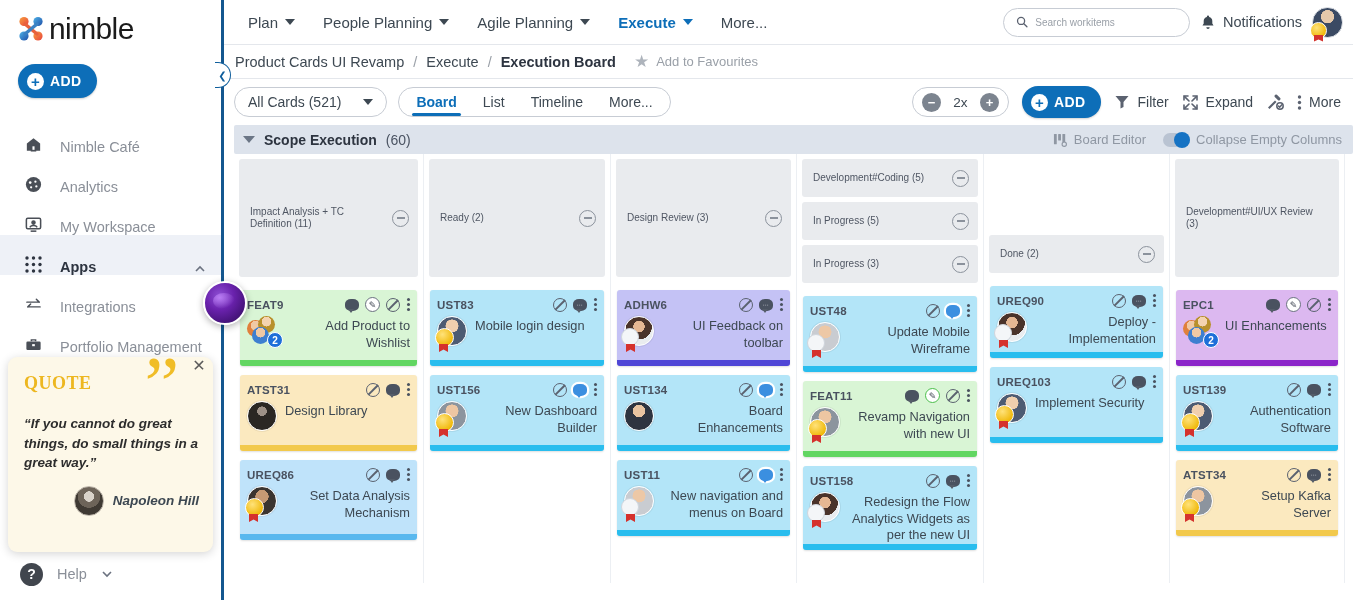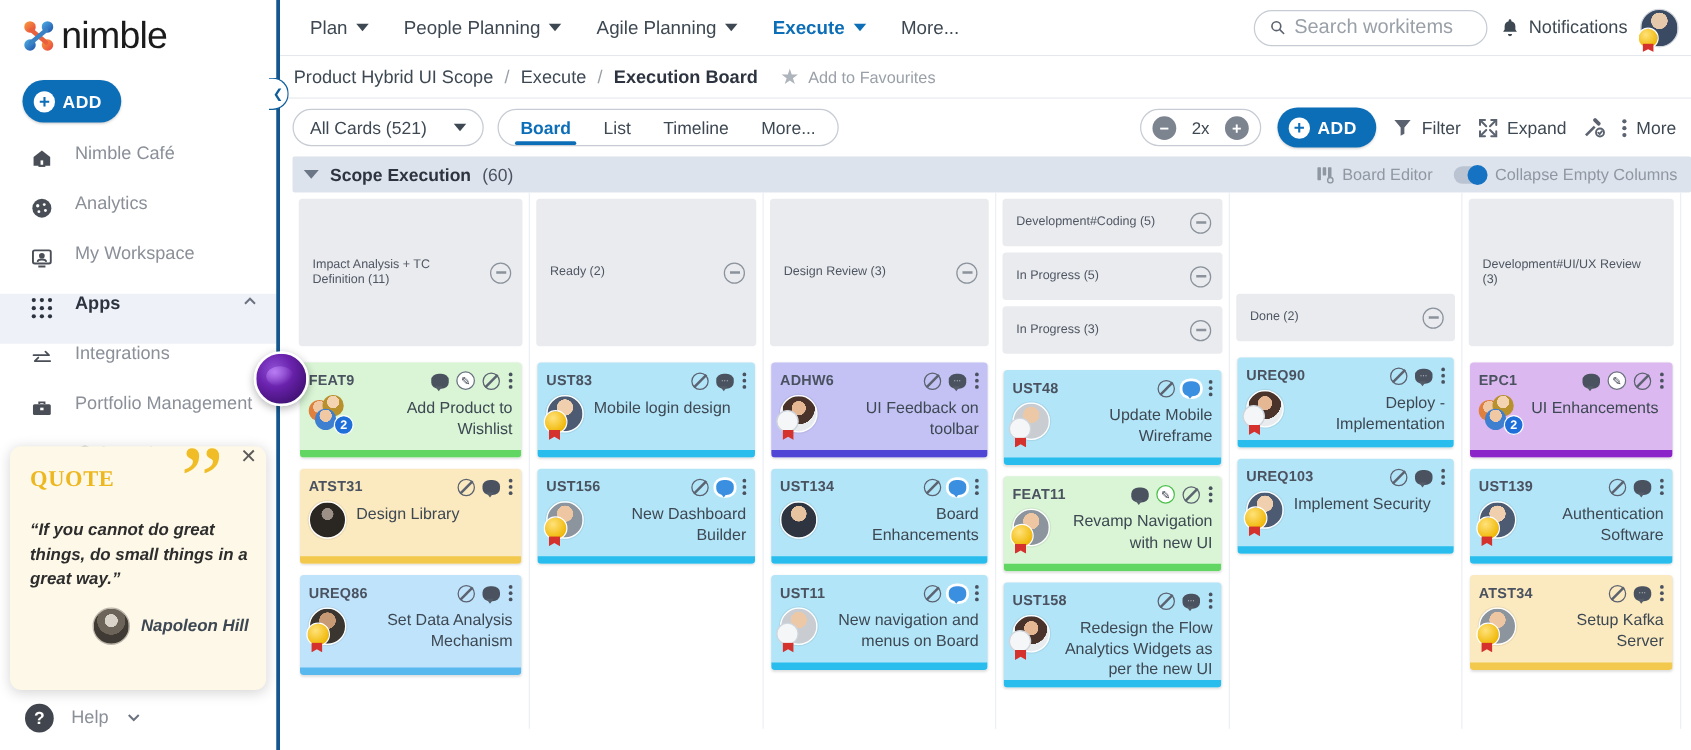--- a/index.html
+++ b/index.html
@@ -31,21 +31,21 @@
   }
   .add-btn .plus {
     width:17px;height:17px;border-radius:50%;background:#fff;color:#0d6eb8;
     display:flex;align-items:center;justify-content:center;font-size:15px;
     font-weight:bold;line-height:1;flex:none;
   }
   .add-btn .lbl { font-size:14px; font-weight:bold; letter-spacing:.4px;}
 
   .nav { margin-top:17px; }
   .nav-item {
-    display:flex; align-items:flex-start; height:40px; padding:0 16px 0 22px;
+    display:flex; align-items:flex-end; height:40px; padding:0 16px 0 22px;
     gap:16px; color:#8a8f98; font-size:14.5px; cursor:pointer; position:relative;
   }
   .nav-item .ico { width:22px; height:22px; flex:none; display:flex; align-items:center; justify-content:center; color:#4a4f57;}
   .nav-item .nlabel { flex:1; white-space:nowrap; }
   .nav-item.active { background:#eef1f7; color:#2d3440; font-weight:bold; }
   .nav-item.active .ico { color:#2d3440; }
   .chev { width:12px; height:12px; flex:none; color:#6b7280;}
 
   .help-row {
     position:absolute; bottom:6px; left:0; right:0;
@@ -107,21 +107,21 @@
     font-size:15px;color:#3d4852;cursor:pointer;white-space:nowrap;
   }
   .menu-item.active{color:#0d6eb8;font-weight:bold;}
   .caret{width:0;height:0;border-left:5px solid transparent;border-right:5px solid transparent;
          border-top:6px solid currentColor;display:inline-block;}
   .topbar-right{margin-left:auto;display:flex;align-items:center;gap:10px;padding-right:10px;}
   .search-pill{
     width:187px;height:29px;border:1px solid #c7ccd4;border-radius:15px;
     display:flex;align-items:center;gap:7px;padding:0 12px;color:#9aa0a8;font-size:13.5px;cursor:text;
   }
-  .search-pill input{border:none;outline:none;background:transparent;font-size:16px;
+  .search-pill input{border:none;outline:none;background:transparent;font-size:10px;
     color:#3d4852;width:100%;font-family:inherit;}
   .search-pill input::placeholder{color:#9aa0a8;}
   .notif{display:flex;align-items:center;gap:7px;font-size:14.5px;color:#3d4852;cursor:pointer;white-space:nowrap;}
   .avatar-top{
     width:31px;height:31px;border-radius:50%;position:relative;flex:none;cursor:pointer;
     background:radial-gradient(circle at 50% 30%, #e6c9ab 0 26%, #3b4a63 27% 100%);
     border:1px solid #d4d8de;
   }
   .badge-medal{
     position:absolute;left:-3px;bottom:-2px;width:17px;height:17px;border-radius:50%;
@@ -423,21 +423,21 @@
           </svg>
           <span>Notifications</span>
         </div>
         <div class="avatar-top">
           <span class="badge-medal"></span>
         </div>
       </div>
     </div>
 
     <div class="breadcrumb-row">
-      <span class="crumb">Product Hybrid UI Scope</span>
+      <span class="crumb">Product Cards UI Revamp</span>
       <span class="crumb sep">/</span>
       <span class="crumb">Execute</span>
       <span class="crumb sep">/</span>
       <span class="crumb strong">Execution Board</span>
       <span class="fav">
         <span class="star">★</span>
         <span>Add to Favourites</span>
       </span>
     </div>
 

